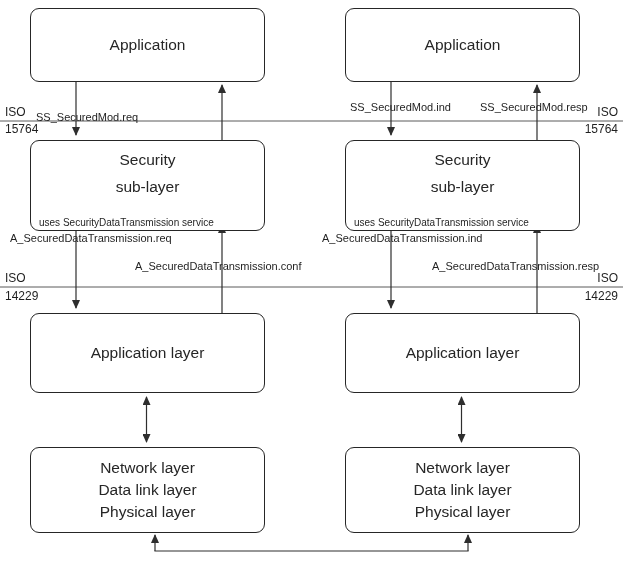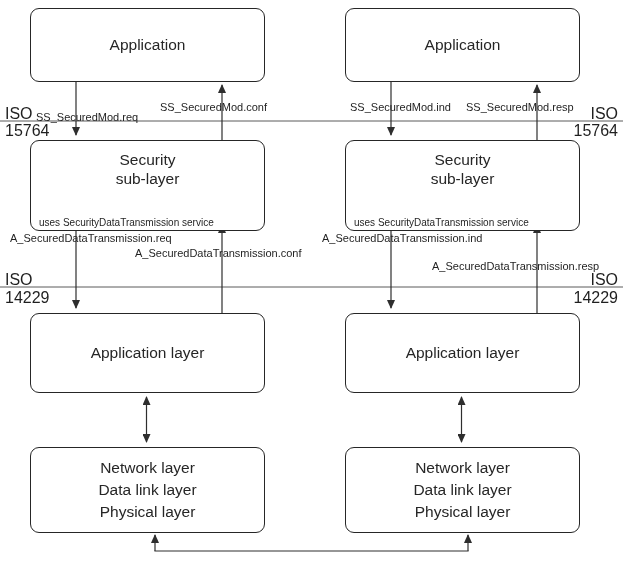--- a/index.html
+++ b/index.html
@@ -25,41 +25,41 @@
     border-radius: 9px;
     display: flex;
     flex-direction: column;
     align-items: center;
     justify-content: center;
     text-align: center;
   }
   .title { font-size: 15.5px; line-height: 1.25; color: #262626; }
   .stack .title { line-height: 1.4; }
 
-  .secbox { justify-content: flex-start; padding-top: 9px; }
+  .secbox { justify-content: flex-start; padding-top: 9px; gap: 8px; }
   .secnote {
     font-size: 10px;
     color: #262626;
     margin-top: auto;
     margin-bottom: 2px;
     align-self: flex-start;
     padding-left: 8px;
     white-space: nowrap;
   }
 
   .siglabel {
     position: absolute;
     font-size: 11px;
     color: #1f1f1f;
     white-space: nowrap;
     line-height: 1.2;
   }
   .iso {
     position: absolute;
-    font-size: 16px;
+    font-size: 12px;
     color: #1f1f1f;
     white-space: nowrap;
     line-height: 1;
   }
   .iso.right { text-align: right; }
 </style>
 </head>
 <body>
 
 <div class="canvas">
@@ -130,26 +130,25 @@
     <div class="title">Application layer</div>
   </div>
 
   <div class="box stack" style="left:345px;top:447px;width:233px;height:84px">
     <div class="title">Network layer</div>
     <div class="title">Data link layer</div>
     <div class="title">Physical layer</div>
   </div>
 
   <div class="siglabel" style="left:36px;top:111px">SS_SecuredMod.req</div>
-  <div class="siglabel" style="left:160px;top:101px">SS_SecuredMod.conf</div>
   <div class="siglabel" style="left:350px;top:101px">SS_SecuredMod.ind</div>
-  <div class="siglabel" style="left:466px;top:101px">SS_SecuredMod.resp</div>
+  <div class="siglabel" style="left:480px;top:101px">SS_SecuredMod.resp</div>
 
   <div class="siglabel" style="left:10px;top:232px">A_SecuredDataTransmission.req</div>
-  <div class="siglabel" style="left:135px;top:247px">A_SecuredDataTransmission.conf</div>
+  <div class="siglabel" style="left:135px;top:260px">A_SecuredDataTransmission.conf</div>
   <div class="siglabel" style="left:322px;top:232px">A_SecuredDataTransmission.ind</div>
   <div class="siglabel" style="left:432px;top:260px">A_SecuredDataTransmission.resp</div>
 
   <div class="iso" style="left:5px;top:106px">ISO</div>
   <div class="iso" style="left:5px;top:123px">15764</div>
   <div class="iso right" style="right:5px;top:106px">ISO</div>
   <div class="iso right" style="right:5px;top:123px">15764</div>
 
   <div class="iso" style="left:5px;top:272px">ISO</div>
   <div class="iso" style="left:5px;top:290px">14229</div>

